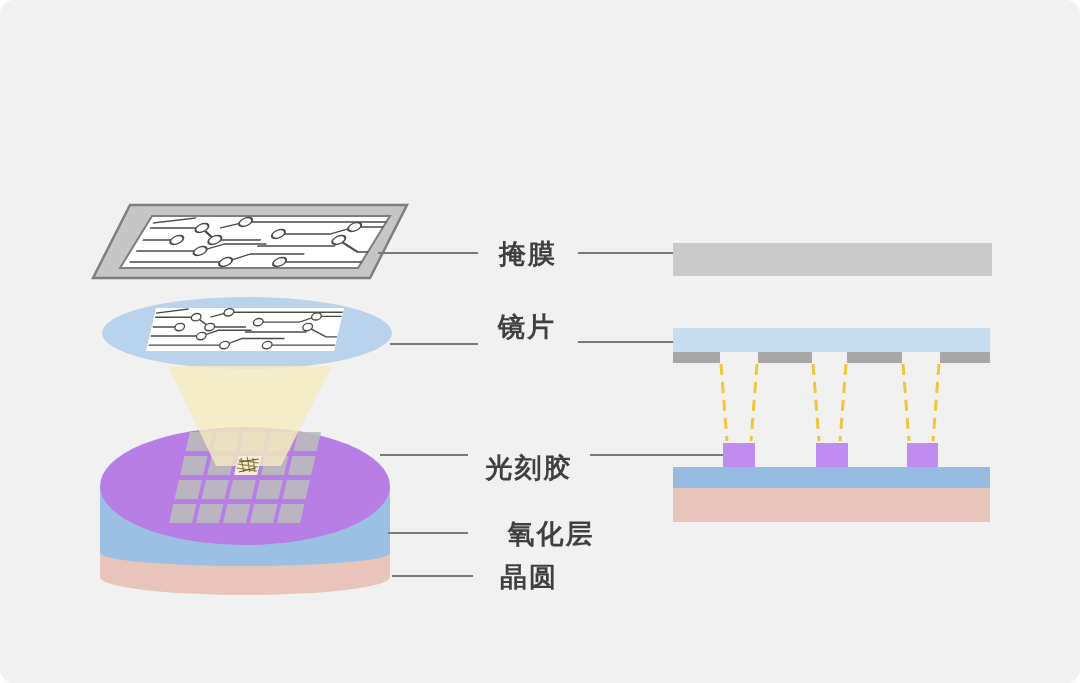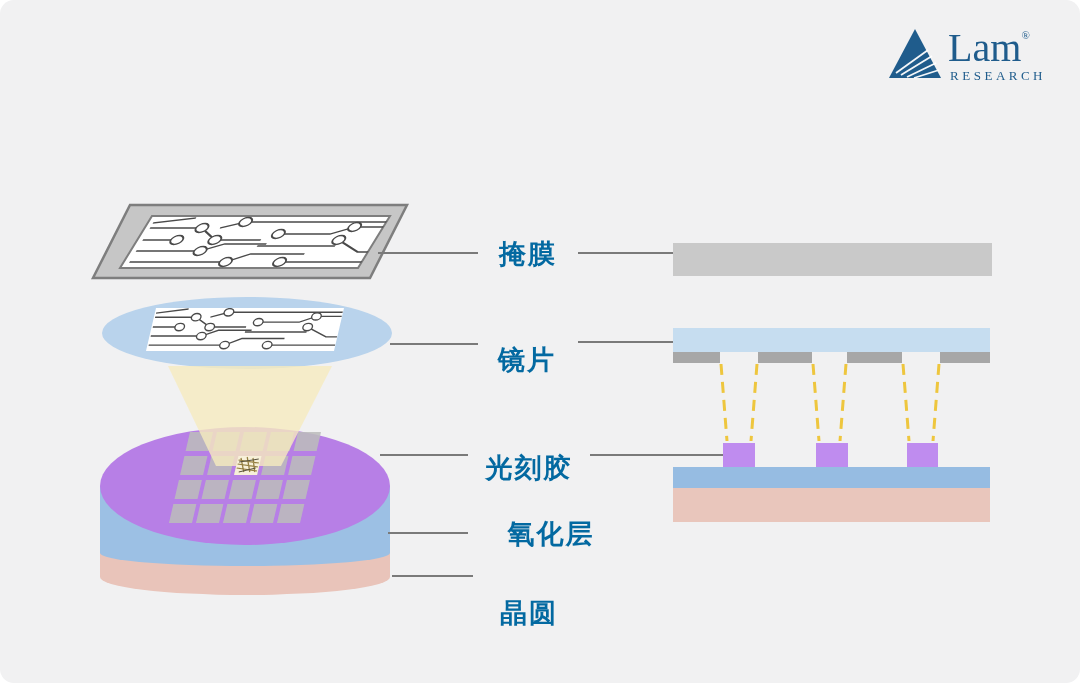--- a/index.html
+++ b/index.html
@@ -4,21 +4,21 @@
 <style>
   html,body{margin:0;padding:0;background:#ffffff;}
   .stage{
     position:relative;width:1080px;height:683px;overflow:hidden;
     background:#f1f1f2;border-radius:14px;
     font-family:"Liberation Sans", sans-serif;
   }
   .layer-svg{position:absolute;left:0;top:0;}
   .cn-label{
     position:absolute;transform:translate(-50%,-50%);
-    font-weight:700;font-size:27px;color:#0369a1;letter-spacing:2px;
+    font-weight:700;font-size:27px;color:#404040;letter-spacing:2px;
     white-space:nowrap;
   }
   .logo{
     position:absolute;top:28px;right:34px;display:flex;align-items:flex-start;gap:6px;
   }
   .logo .wordmark{display:flex;flex-direction:column;align-items:flex-start;line-height:1;}
   .logo .brand{
     font-family:"Liberation Serif", serif;font-size:40px;color:#1f5c8c;
     letter-spacing:0px;display:flex;align-items:flex-start;
   }
@@ -159,37 +159,19 @@
       <line x1="390" y1="344" x2="478" y2="344"></line>
       <line x1="578" y1="342" x2="673" y2="342"></line>
       <line x1="380" y1="455" x2="468" y2="455"></line>
       <line x1="590" y1="455" x2="723" y2="455"></line>
       <line x1="388" y1="533" x2="468" y2="533"></line>
       <line x1="392" y1="576" x2="473" y2="576"></line>
     </g>
   </svg>
 
   <div class="cn-label" style="left:528px;top:254px;">掩膜</div>
-  <div class="cn-label" style="left:527px;top:360px;">镜片</div>
+  <div class="cn-label" style="left:527px;top:327px;">镜片</div>
   <div class="cn-label" style="left:529px;top:455px;margin-top:13px;">光刻胶</div>
   <div class="cn-label" style="left:551px;top:534px;">氧化层</div>
-  <div class="cn-label" style="left:529px;top:577px;margin-top:36px;">晶圆</div>
+  <div class="cn-label" style="left:529px;top:577px;">晶圆</div>
 
-  <div class="logo">
-    <svg width="54" height="52" viewBox="0 0 54 52">
-      <polygon points="27,1 1,50 53,50" fill="#1f5c8c"></polygon>
-      <g stroke="#ffffff" stroke-width="1.8" opacity="0.95">
-        <line x1="8" y1="45" x2="40" y2="22"></line>
-        <line x1="13" y1="47" x2="44" y2="28"></line>
-        <line x1="19" y1="49" x2="48" y2="35"></line>
-        <line x1="26" y1="50" x2="51" y2="42"></line>
-      </g>
-    </svg>
-    <div class="wordmark">
-      <div class="brand">
-        <span>Lam</span>
-        <span class="reg">®</span>
-      </div>
-      <div class="subtitle">RESEARCH</div>
-    </div>
-  </div>
 
 </div>
 
 </body></html>

